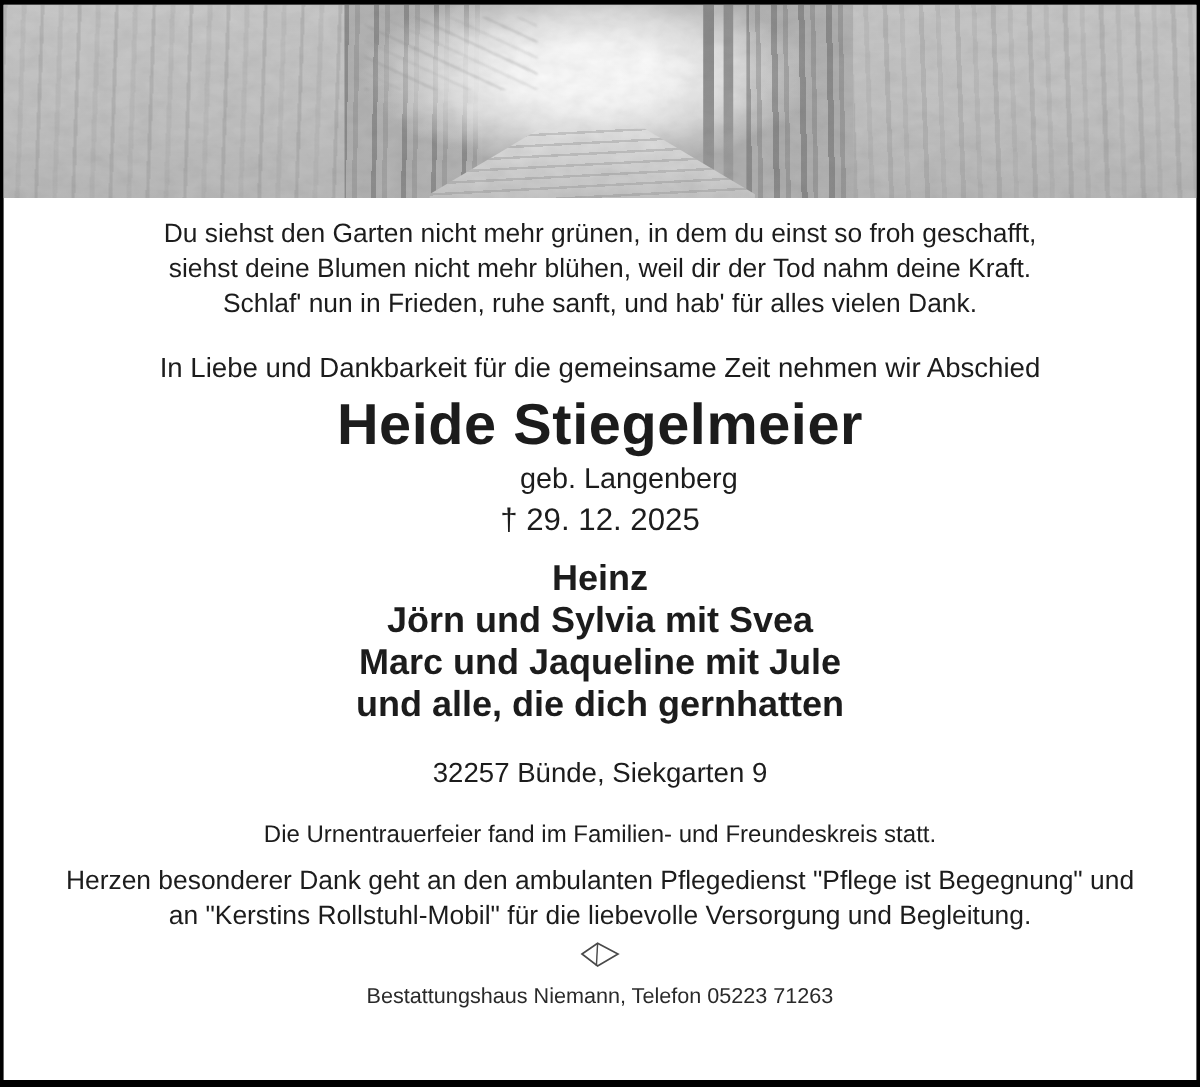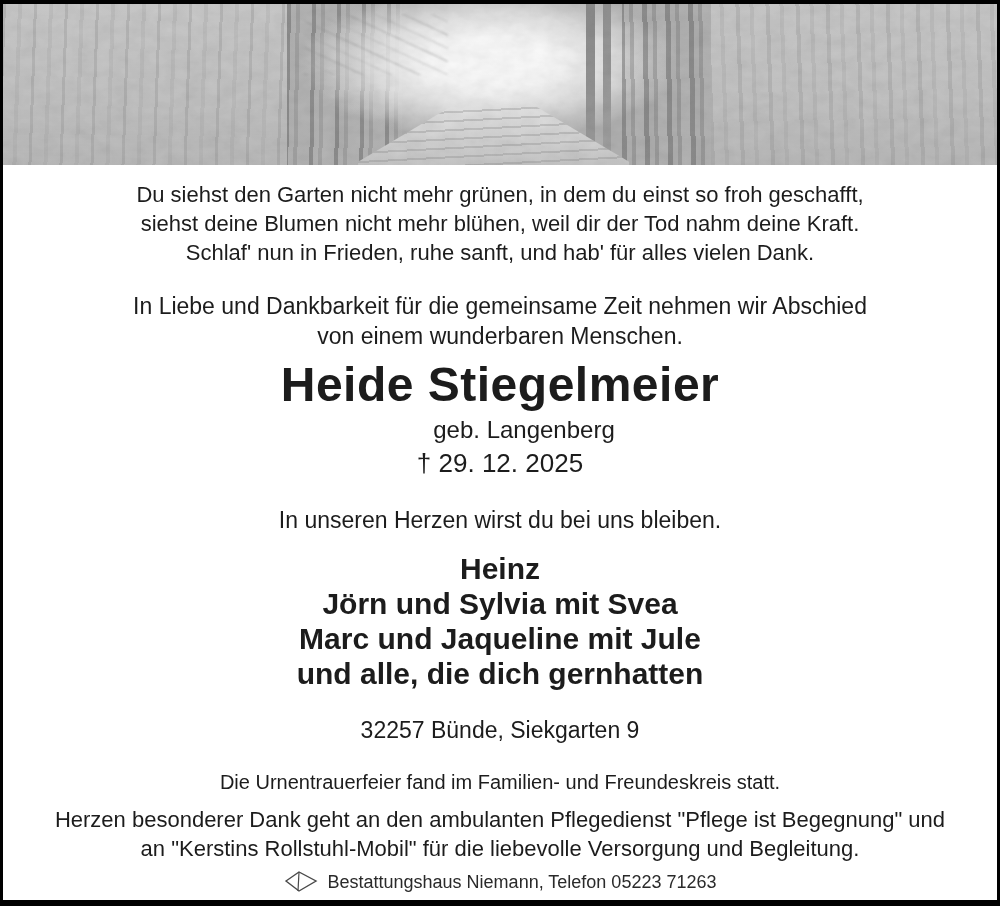--- a/index.html
+++ b/index.html
@@ -47,21 +47,21 @@
   .poem{margin-top:15px;font-size:22px;line-height:29px;}
   .intro{margin-top:24px;font-size:23px;line-height:30px;}
   .name{margin-top:6px;font-size:48px;line-height:56px;font-weight:bold;letter-spacing:.5px;text-align:center;}
   .maiden{margin-top:2px;font-size:24px;line-height:30px;padding-left:48px;}
   .dates{margin-top:2px;font-size:26px;line-height:32px;display:flex;justify-content:center;gap:145px;}
   .remember{margin-top:26px;font-size:23px;line-height:30px;}
   .mourners{margin-top:16px;font-size:30px;line-height:35px;font-weight:bold;}
   .address{margin-top:24px;font-size:23px;line-height:30px;}
   .service{margin-top:22px;font-size:20px;line-height:30px;}
   .thanks{margin-top:8px;font-size:22px;line-height:29px;}
-  .footer{margin-top:6px;font-size:18px;line-height:24px;display:flex;justify-content:center;align-items:center;gap:10px;color:#2a2a2a;}
+  .footer{margin-top:6px;font-size:18px;line-height:24px;display:flex;justify-content:flex-end;align-items:center;gap:10px;color:#2a2a2a;flex-direction:column;}
   .footer svg{display:block;}
 </style>
 </head>
 <body>
 
 <div class="page">
 
   <div class="banner">
     <div class="f-left"></div>
     <div class="f-center">
@@ -92,31 +92,29 @@
   <div class="content">
 
     <div class="poem">
       <div>Du siehst den Garten nicht mehr grünen, in dem du einst so froh geschafft,</div>
       <div>siehst deine Blumen nicht mehr blühen, weil dir der Tod nahm deine Kraft.</div>
       <div>Schlaf' nun in Frieden, ruhe sanft, und hab' für alles vielen Dank.</div>
     </div>
 
     <div class="intro">
       <div>In Liebe und Dankbarkeit für die gemeinsame Zeit nehmen wir Abschied</div>
-      <div>von einem wunderbaren Menschen.</div>
     </div>
 
     <div class="name">Heide Stiegelmeier</div>
     <div class="maiden">geb. Langenberg</div>
 
     <div class="dates">
       <span>† 29. 12. 2025</span>
     </div>
 
-    <div class="remember">In unseren Herzen wirst du bei uns bleiben.</div>
 
     <div class="mourners">
       <div>Heinz</div>
       <div>Jörn und Sylvia mit Svea</div>
       <div>Marc und Jaqueline mit Jule</div>
       <div>und alle, die dich gernhatten</div>
     </div>
 
     <div class="address">32257 Bünde, Siekgarten 9</div>
 

